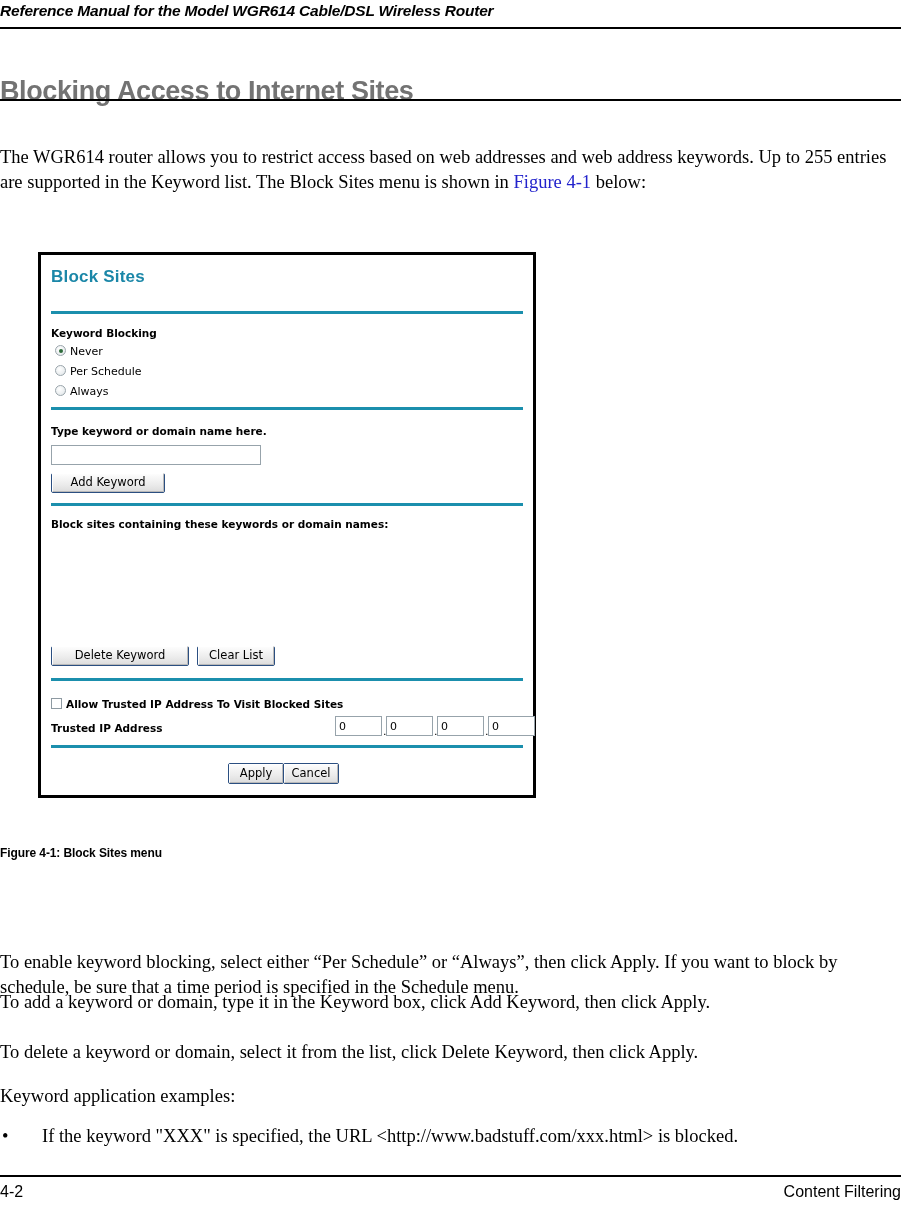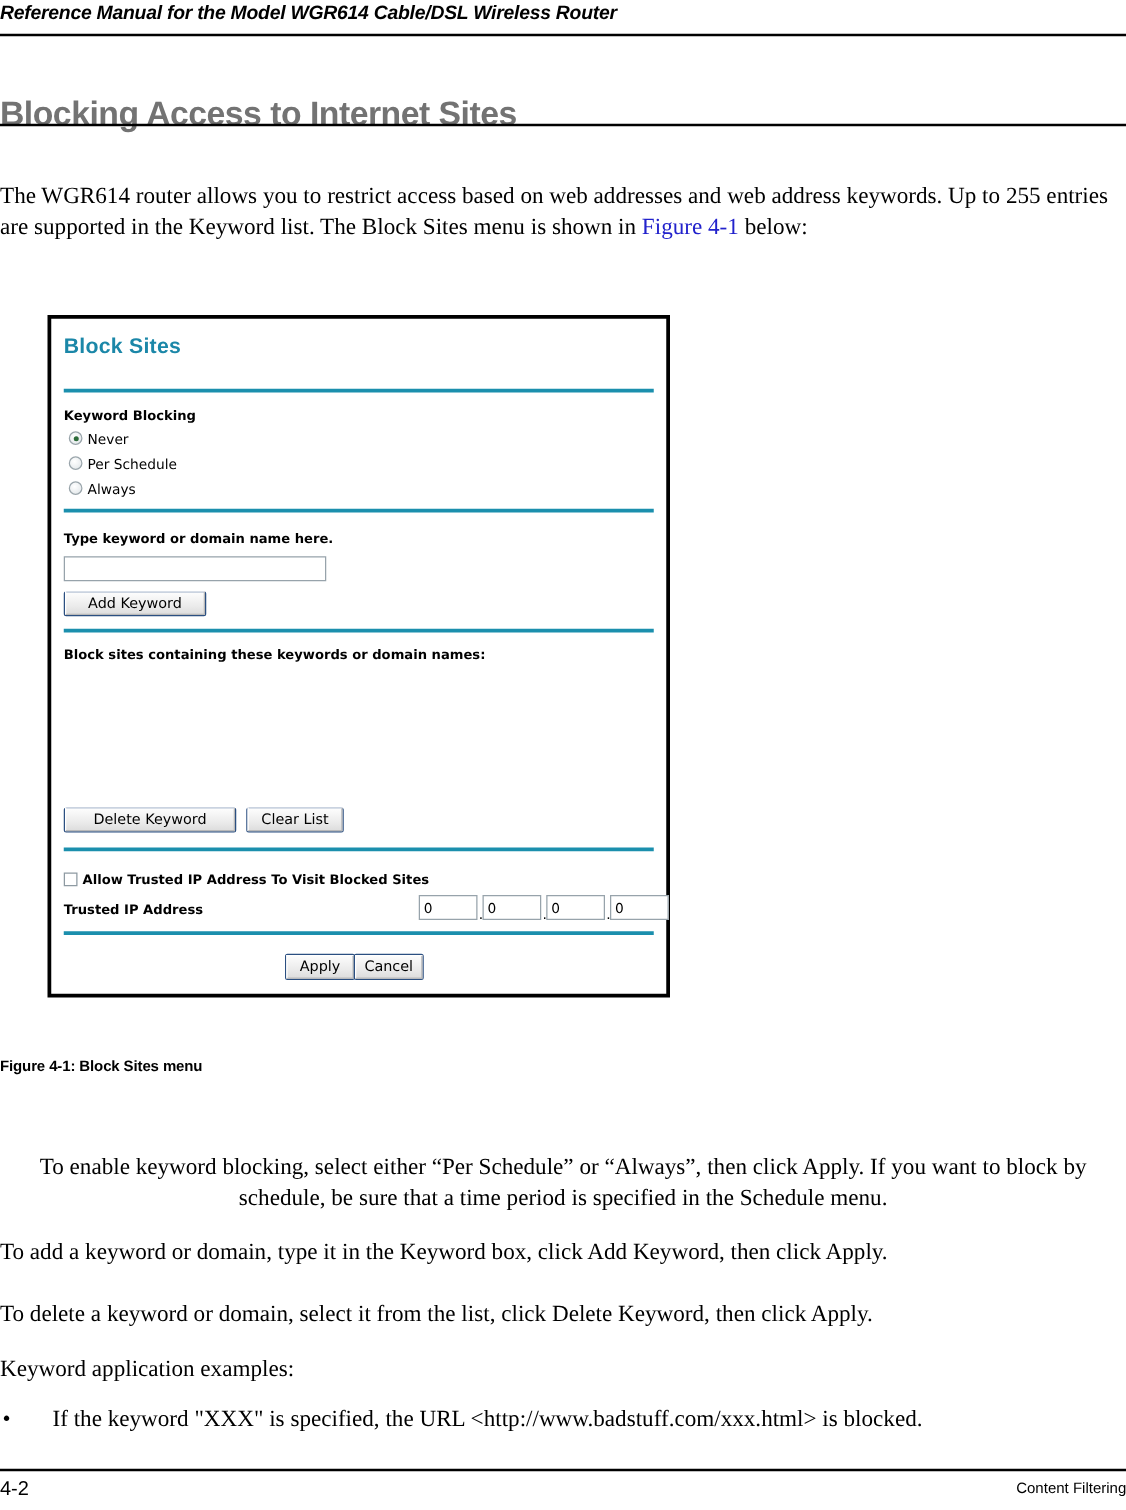--- a/index.html
+++ b/index.html
@@ -245,21 +245,21 @@
     position: absolute;
     left: 0; top: 1183px;
     font-family: "Liberation Sans", sans-serif;
     font-size: 16px;
     color: #000;
   }
   .footer-right {
     position: absolute;
     right: 0; top: 1183px;
     font-family: "Liberation Sans", sans-serif;
-    font-size: 12px;
+    font-size: 16px;
     color: #000;
     text-align: right;
   }
 </style>
 </head>
 <body>
 
 <div class="running-header">Reference Manual for the Model WGR614 Cable/DSL Wireless Router</div>
 <div class="rule-top"></div>
 
@@ -331,21 +331,21 @@
     </div>
     <div class="btn" style="left:242px; top:508px; width:56px; height:21px;">
       <span class="btn-inner">Cancel</span>
     </div>
 
   </div>
 </div>
 
 <div class="fig-caption">Figure 4-1: Block Sites menu</div>
 
-<div class="body-par" style="left:0; top:922px;text-align:center;">To enable keyword blocking, select either “Per Schedule” or “Always”, then click Apply. If you want to block by schedule, be sure that a time period is specified in the Schedule menu.</div>
+<div class="body-par" style="left:0; top:950px;">To enable keyword blocking, select either “Per Schedule” or “Always”, then click Apply. If you want to block by schedule, be sure that a time period is specified in the Schedule menu.</div>
 <div class="body-par" style="left:0; top:990px;">To add a keyword or domain, type it in the Keyword box, click Add Keyword, then click Apply.</div>
 <div class="body-par" style="left:0; top:1040px;">To delete a keyword or domain, select it from the list, click Delete Keyword, then click Apply.</div>
 <div class="body-par" style="left:0; top:1084px;">Keyword application examples:</div>
 
 <div class="bullet-row">
   <span class="bullet-mark">•</span>
   <span class="bullet-text">If the keyword "XXX" is specified, the URL &lt;http://www.badstuff.com/xxx.html&gt; is blocked.</span>
 </div>
 
 <div class="rule-bottom"></div>

